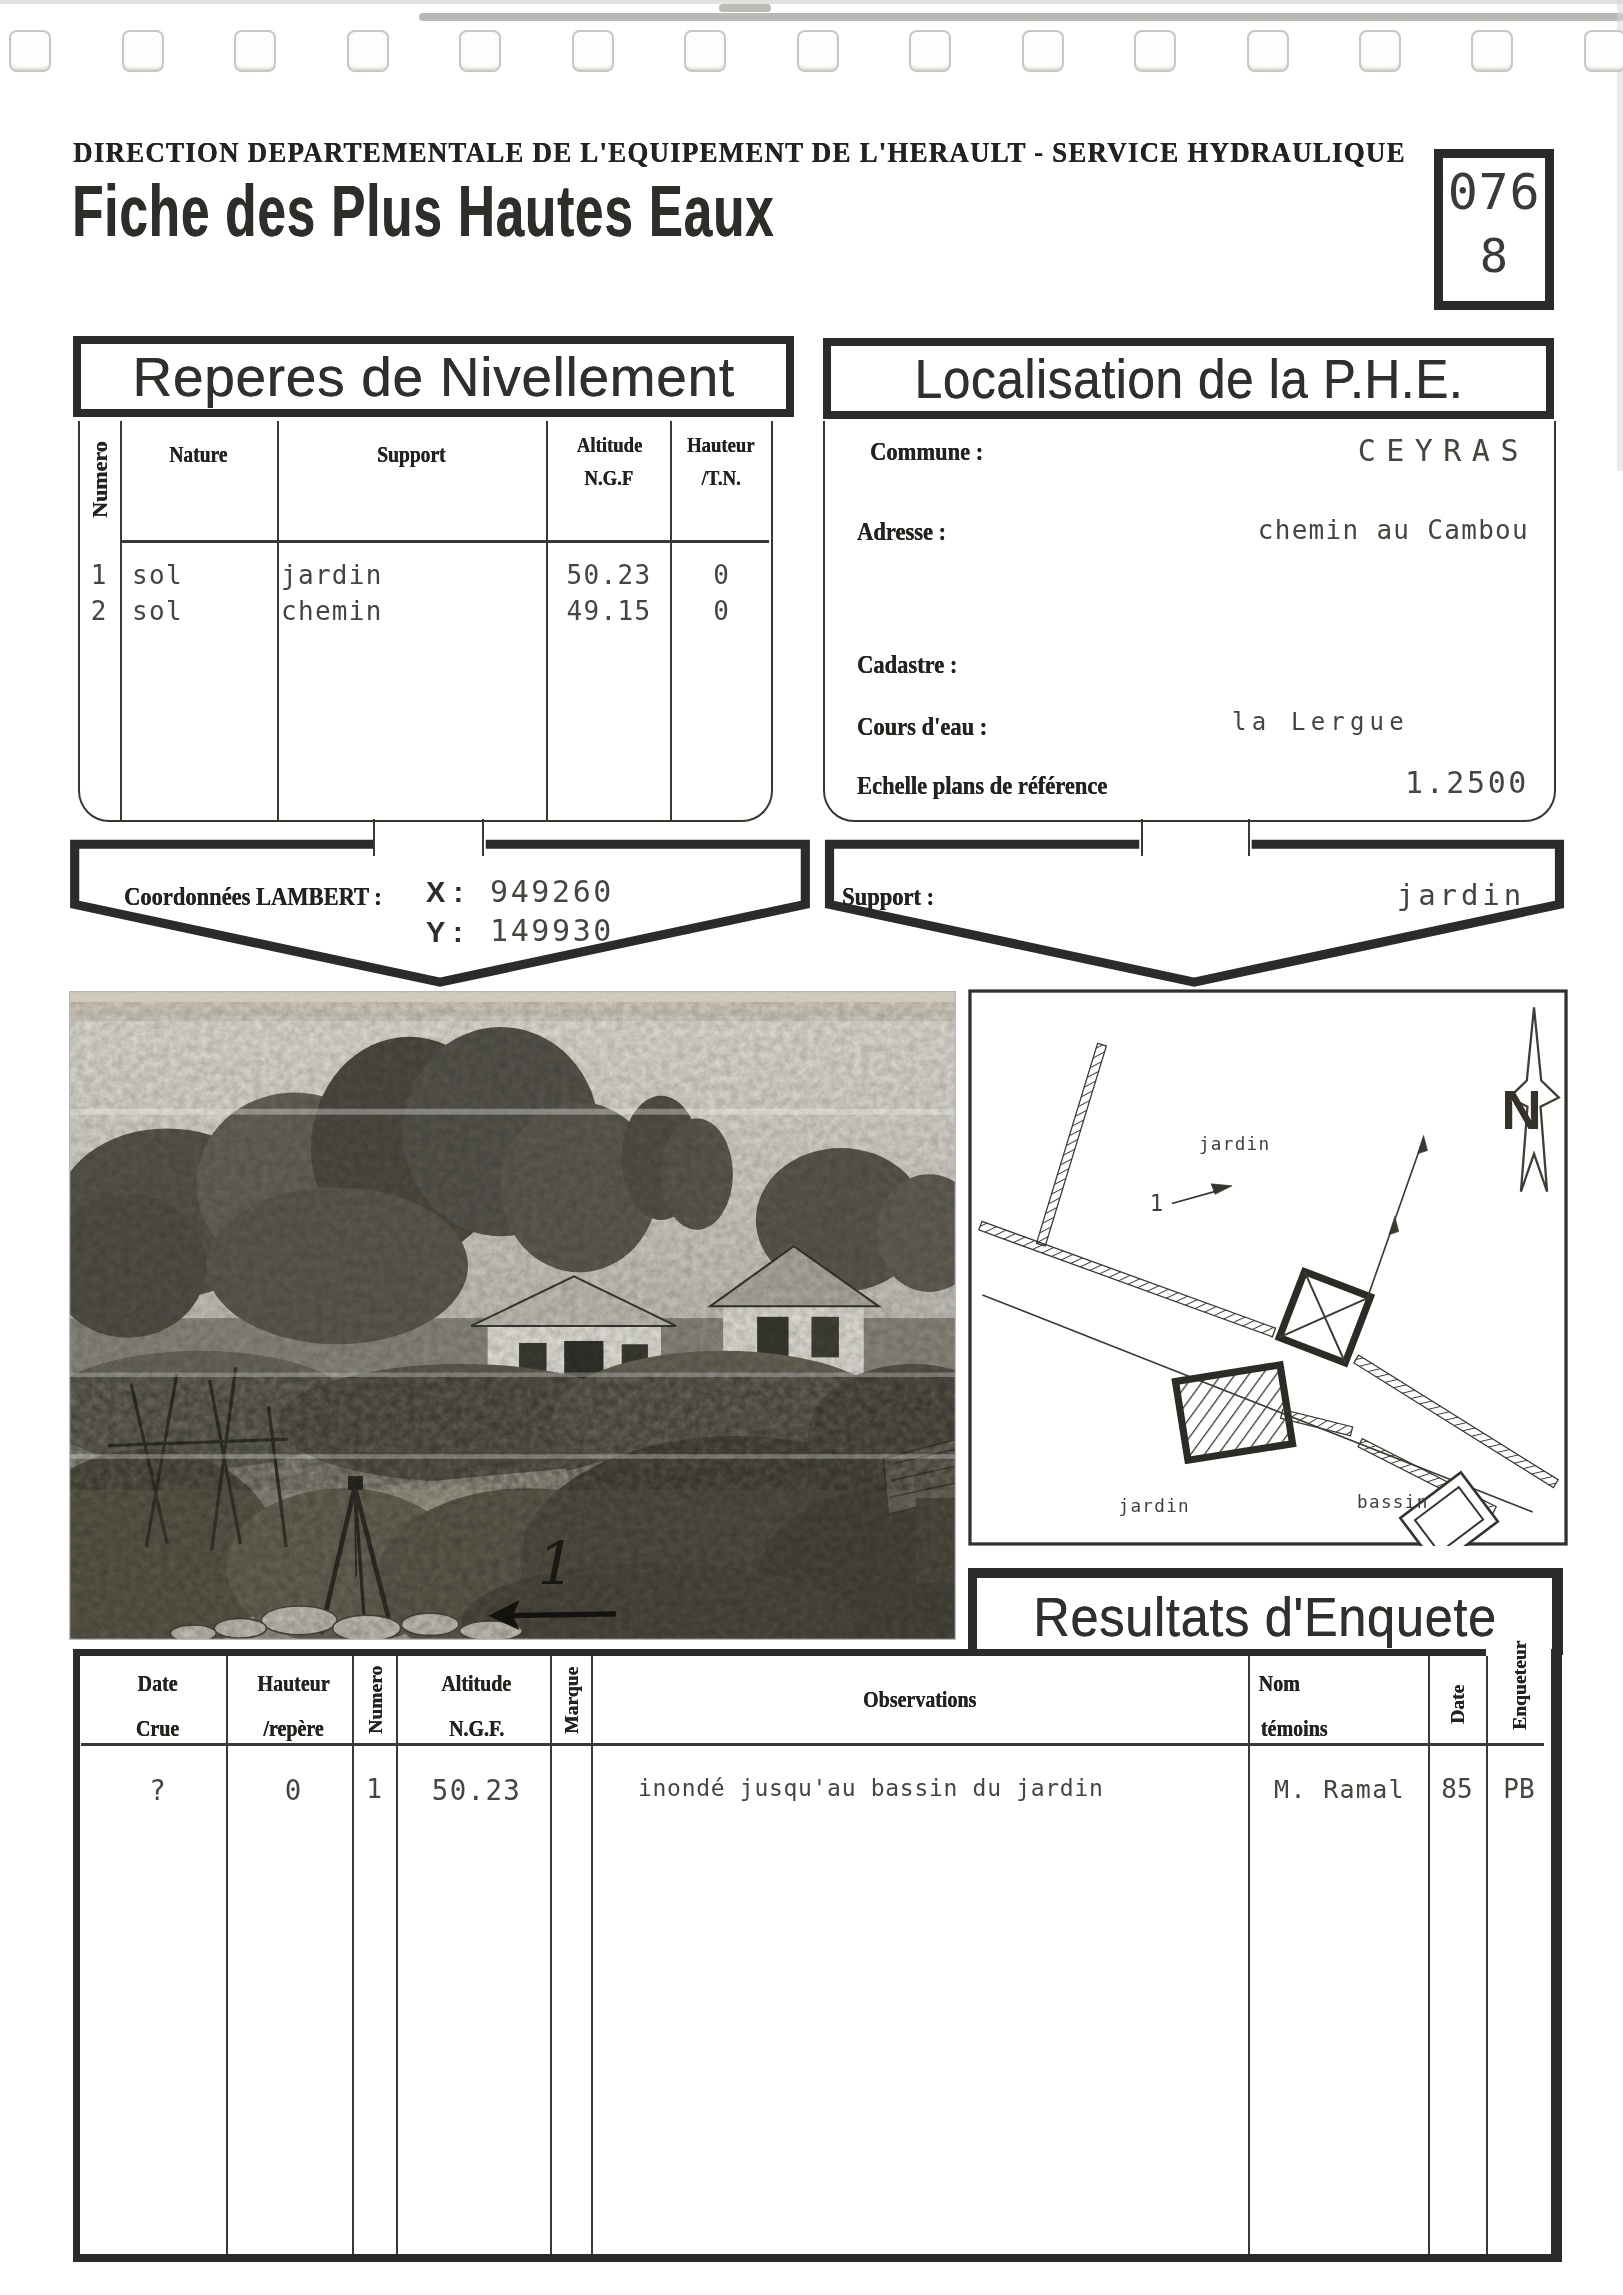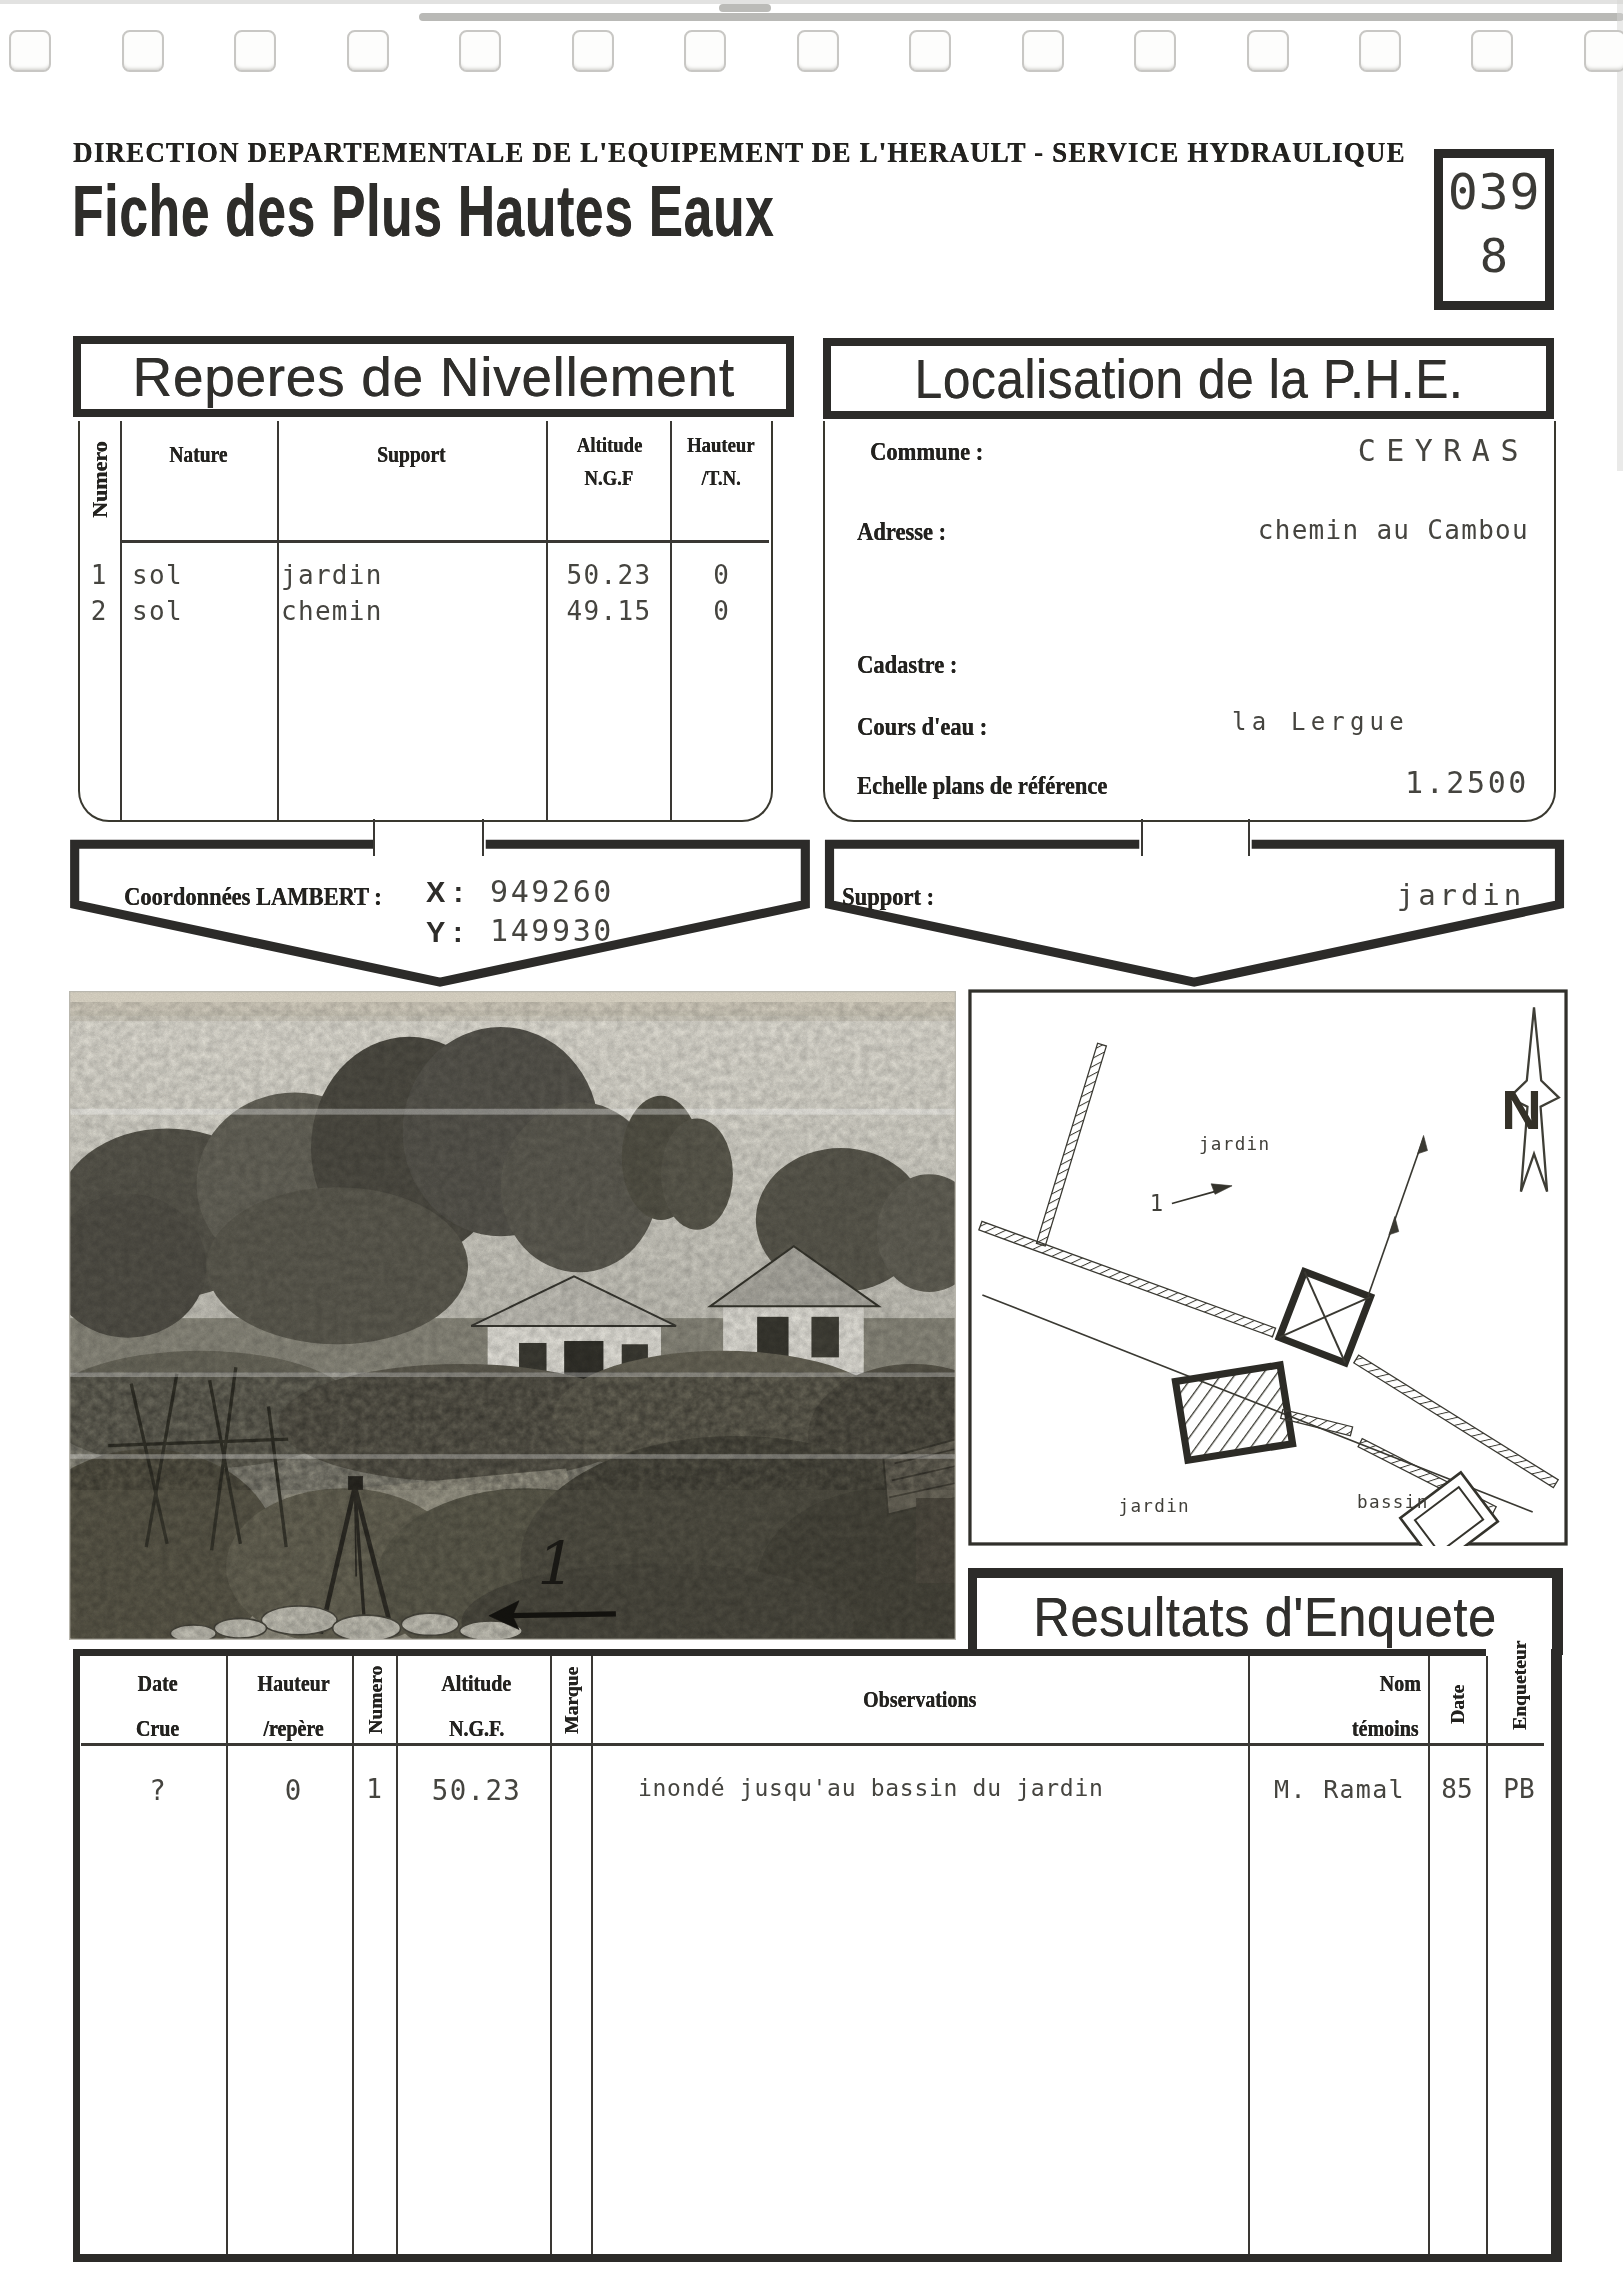--- a/index.html
+++ b/index.html
@@ -52,21 +52,21 @@
   <span class="condL slabel ink" style="font-size:30px;letter-spacing:1.3px;">DIRECTION DEPARTEMENTALE DE L'EQUIPEMENT DE L'HERAULT - SERVICE HYDRAULIQUE</span>
 </div>
 
 <div class="abs" style="left:72px;top:169px;height:92px;white-space:nowrap;">
   <span style="display:inline-block;transform:scaleX(.70);transform-origin:0 50%;
                font-family:'Liberation Sans',sans-serif;font-weight:700;font-size:73px;
                letter-spacing:1.3px;color:#2e2d2a;text-shadow:0.7px 0 0 #2e2d2a;">Fiche des Plus Hautes Eaux</span>
 </div>
 
 <div class="abs" style="left:1434px;top:149px;width:102px;height:143px;border:9.8px solid #2b2a28;background:#fff;text-align:center;">
-  <div class="plot" style="font-size:50px;line-height:68px;letter-spacing:0.7px;color:#3b3a36;">039</div>
+  <div class="plot" style="font-size:50px;line-height:68px;letter-spacing:0.7px;color:#3b3a36;">076</div>
   <div class="plot" style="font-size:47px;line-height:60px;color:#3b3a36;">8</div>
 </div>
 
 <div class="headerbox" style="left:73px;top:336px;width:705px;height:65px;">
   <span class="ptitle ink" style="font-size:55px;">Reperes de Nivellement</span>
 </div>
 
 <div class="headerbox" style="left:823px;top:338px;width:715px;height:65px;">
   <span class="ptitle ink cond" style="font-size:55px;transform:scaleX(.9);">Localisation de la P.H.E.</span>
 </div>
@@ -339,21 +339,21 @@
 <div class="abs" style="left:233px;top:1663px;width:120px;text-align:center;line-height:41px;">
   <span class="slabel ink cond" style="font-size:23.5px;">Hauteur</span><br>
   <span class="slabel ink cond" style="font-size:23.5px;">/repère</span></div>
 <div class="abs rot ink" style="left:355px;top:1659px;width:41px;height:82px;font-size:19.6px;line-height:41px;">Numero</div>
 <div class="abs" style="left:403px;top:1663px;width:147px;text-align:center;line-height:41px;">
   <span class="slabel ink cond" style="font-size:23.5px;">Altitude</span><br>
   <span class="slabel ink cond" style="font-size:23.5px;">N.G.F.</span></div>
 <div class="abs rot ink" style="left:553px;top:1659px;width:37px;height:82px;font-size:19.6px;line-height:37px;">Marque</div>
 <div class="abs" style="left:658px;top:1686px;width:523px;text-align:center;">
   <span class="slabel ink cond" style="font-size:23.5px;">Observations</span></div>
-<div class="abs" style="left:1255px;top:1663px;width:169px;text-align:right;line-height:41px;">
+<div class="abs" style="left:1255px;top:1663px;width:169px;text-align:left;line-height:41px;">
   <span class="slabel ink cond" style="font-size:23.5px;">Nom</span><br>
   <span class="slabel ink cond" style="font-size:23.5px;">témoins</span></div>
 <div class="abs rot ink" style="left:1431px;top:1668px;width:54px;height:73px;font-size:19.6px;line-height:54px;">Date</div>
 <div class="abs rot ink" style="left:1490px;top:1617px;width:59px;height:137px;font-size:19.6px;line-height:59px;">Enqueteur</div>
 
 <div>
   <div class="abs plot" style="left:88px;top:1774px;width:139px;text-align:center;font-size:27.5px;">?</div>
   <div class="abs plot" style="left:233px;top:1774px;width:120px;text-align:center;font-size:27.5px;">0</div>
   <div class="abs plot" style="left:352px;top:1774px;width:44px;text-align:center;font-size:26px;">1</div>
   <div class="abs plot" style="left:403px;top:1774px;width:147px;text-align:center;font-size:27.5px;letter-spacing:1.3px;">50.23</div>

